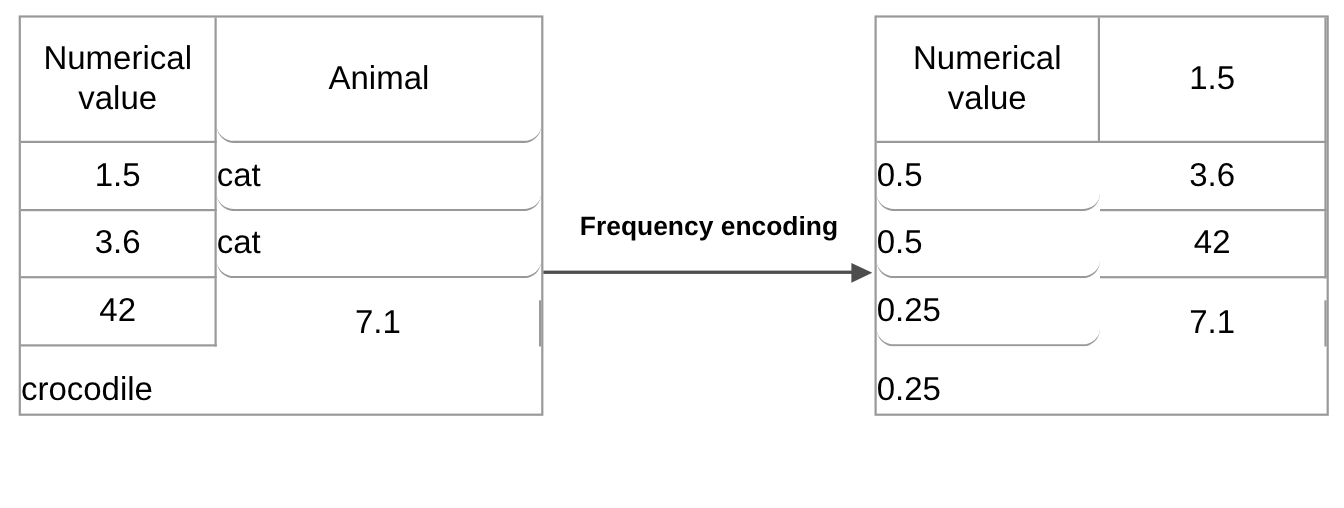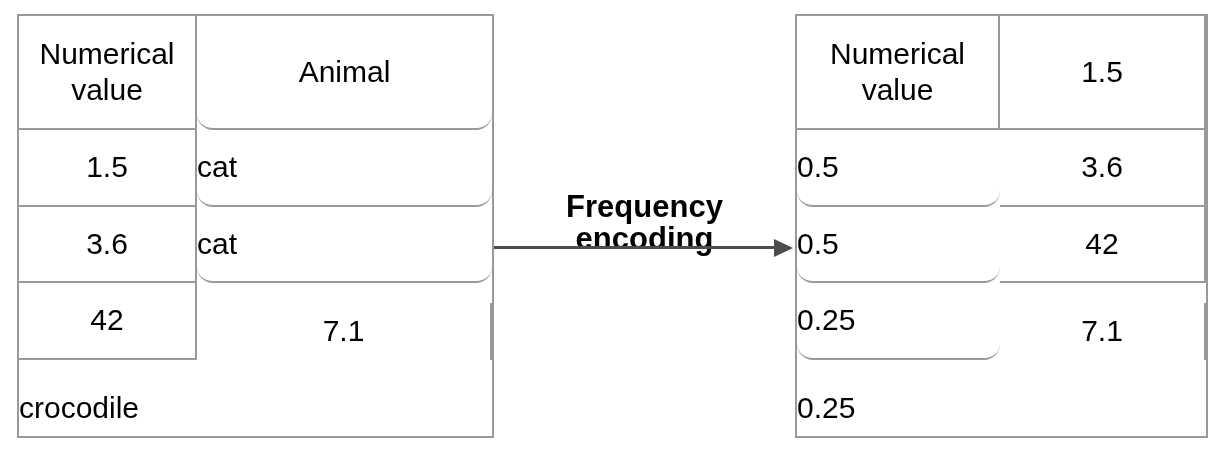--- a/index.html
+++ b/index.html
@@ -12,21 +12,21 @@
   .canvas {
     position: relative;
     width: 1222px;
     height: 462px;
     background: var(--bg, #ffffff);
     overflow: hidden;
   }
   .dtable {
     position: absolute;
     top: 14px;
-    height: 424px;
+    height: 364px;
     display: grid;
     box-sizing: border-box;
     border: 2px solid var(--border, #999999);
     grid-template-rows: 114px repeat(4, 1fr);
     background: #ffffff;
   }
   .dtable.left-pos  { left: 17px;  width: 477px; grid-template-columns: 178px 1fr; }
   .dtable.right-pos { left: 795px; width: 413px; grid-template-columns: 203px 1fr; }
   .cell {
     box-sizing: border-box;
@@ -42,21 +42,21 @@
   .cell.row-last { border-bottom: none; margin-top: 20px; }
   .cell.c-center { justify-content: center; text-align: center; }
   .cell.c-left   { justify-content: flex-start; text-align: left; }
   .hdr-text { max-width: 170px; }
   .flow-label {
     position: absolute;
     left: 494px;
     top: 191px;
     width: 301px;
     text-align: center;
-    font-size: 31px;
+    font-size: 24px;
     line-height: 32px;
     font-weight: bold;
     color: var(--text, #000000);
   }
   .arrow-line {
     position: absolute;
     left: 494px;
     top: 246px;
     width: 282px;
     height: 3px;

